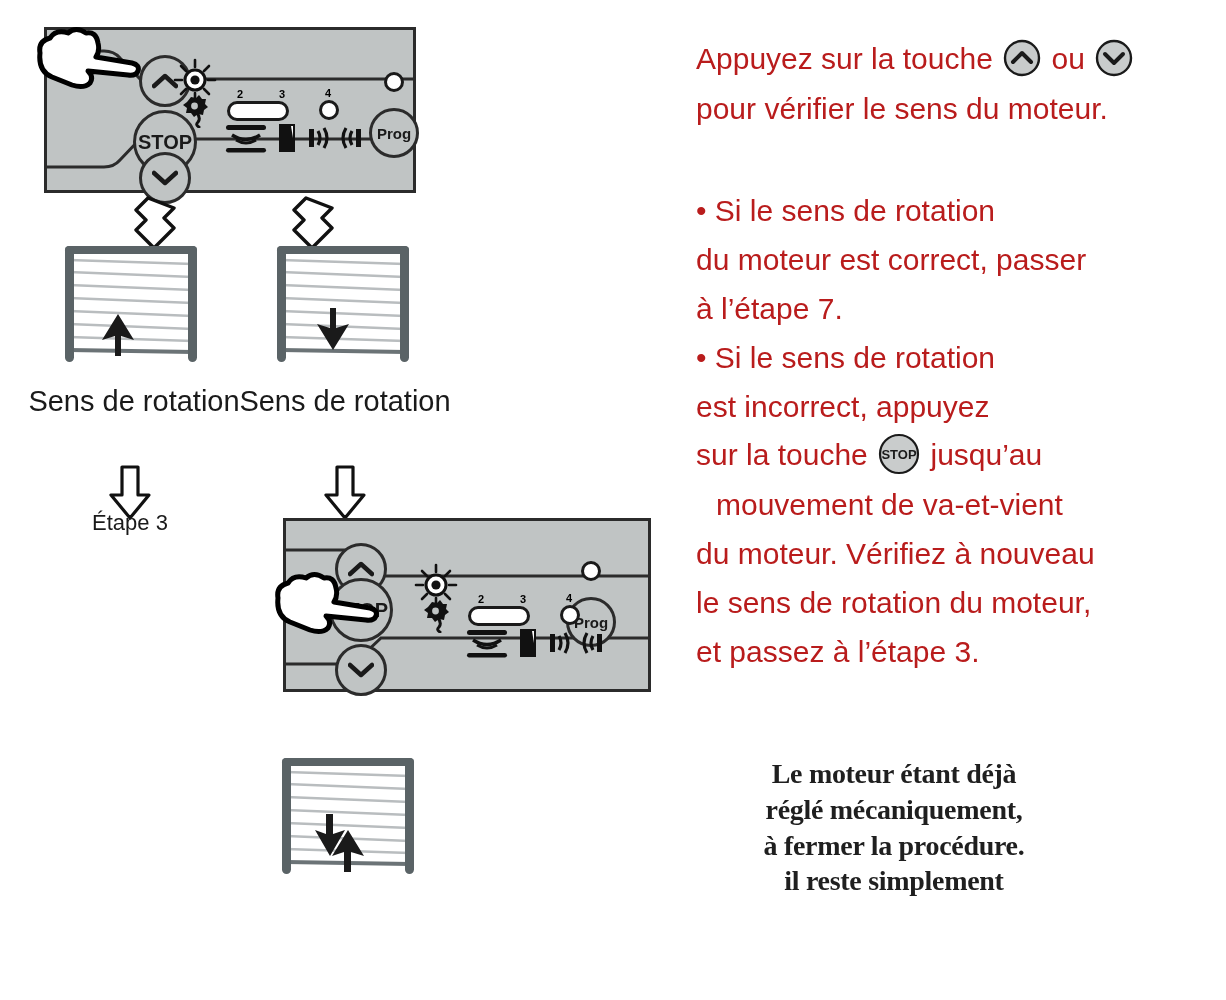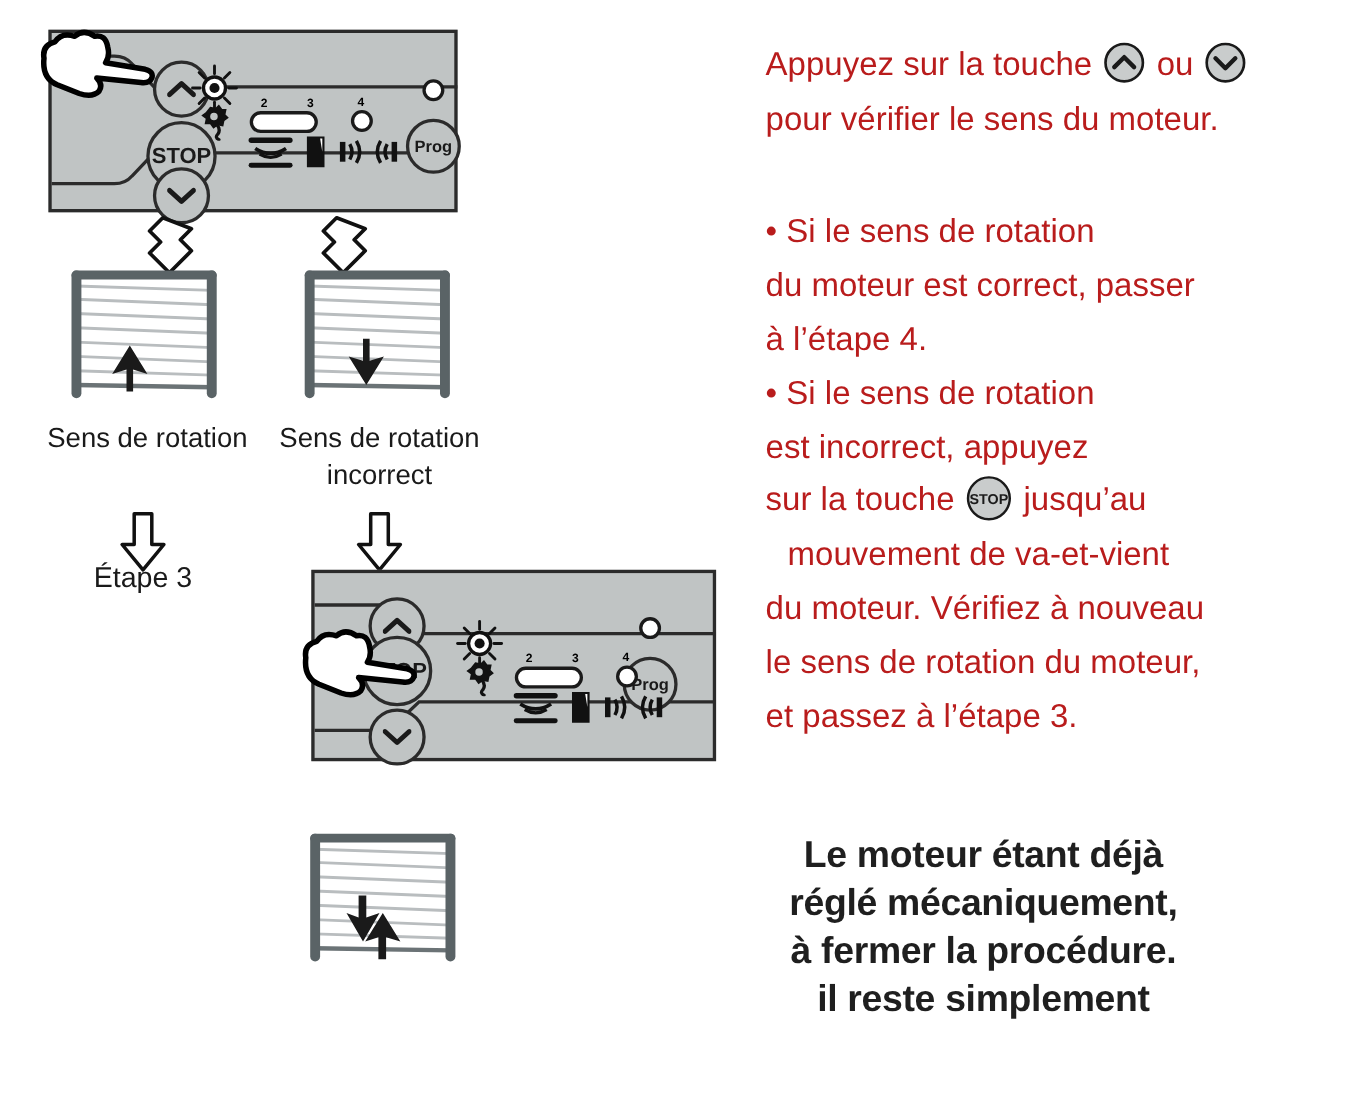--- a/index.html
+++ b/index.html
@@ -65,47 +65,47 @@
     font-family: "Liberation Sans", sans-serif;
   }
 
   
   .shutter { position: absolute; }
 
   
   .caption {
     position: absolute;
     text-align: center;
-    font-size: 25px;
+    font-size: 29px;
     line-height: 1.35;
     color: #1a1a1a;
     font-family: "Liberation Sans", sans-serif;
   }
   .body-text {
     position: absolute;
     font-size: 30px;
     line-height: 1.50;
     color: #b91c1c;
     font-family: "Liberation Sans", sans-serif;
     white-space: nowrap;
   }
   .inline-key {
     display: inline-block;
     vertical-align: -8px;
     margin: 0 2px;
   }
   .bold-block {
     position: absolute;
     text-align: center;
-    font-size: 34px;
+    font-size: 28px;
     font-weight: bold;
     line-height: 1.28;
     color: #1f1f1f;
     letter-spacing: -0.3px;
-    font-family: Liberation Sans, sans-serif;
+    font-family: Liberation Serif, serif;
   }
 </style>
 </head>
 <body>
 
 <div class="panel" style="left:44px; top:27px; width:372px; height:166px;">
 
   <svg class="abs" width="372" height="166" style="left:-3px; top:-3px;" viewBox="0 0 372 166">
     <path d="M 3 24 L 60 24 Q 70 24 76 31 L 96 52 L 372 52" fill="none" stroke="#2b2b2b" stroke-width="3"></path>
     <path d="M 3 140 L 60 140 Q 70 140 76 133 L 96 112 L 372 112" fill="none" stroke="#2b2b2b" stroke-width="3"></path>
@@ -234,31 +234,30 @@
   <rect x="133" y="6" width="9" height="116" rx="4.5" fill="#5a6366"></rect>
 
   <path d="M63 68 L63 88 L50 84 L66 110 L82 84 L69 88 L69 68 Z" fill="#1a1a1a"></path>
 </svg>
 
 <div class="caption" style="left:14px; top:382px; width:240px;">
   <div>Sens de rotation</div>
 </div>
 <div class="caption" style="left:232px; top:382px; width:226px;">
   <div>Sens de rotation</div>
-  <div>incorrect</div>
 </div>
 
 <svg class="abs" style="left:108px; top:465px;" width="44" height="56" viewBox="0 0 44 56">
   <path d="M14 2 L30 2 L30 30 L41 30 L22 53 L3 30 L14 30 Z" fill="#ffffff" stroke="#111" stroke-width="3.2" stroke-linejoin="round"></path>
 </svg>
 <svg class="abs" style="left:323px; top:465px;" width="44" height="56" viewBox="0 0 44 56">
   <path d="M14 2 L30 2 L30 30 L41 30 L22 53 L3 30 L14 30 Z" fill="#ffffff" stroke="#111" stroke-width="3.2" stroke-linejoin="round"></path>
 </svg>
 
-<div class="caption" style="left:40px; top:508px; width:180px; font-size:26px;">
+<div class="caption" style="left:40px; top:508px; width:180px; font-size:22px;">
   <div>Étape 3</div>
 </div>
 
 <div class="panel" style="left:283px; top:518px; width:368px; height:174px;">
 
   <svg class="abs" width="368" height="174" style="left:-3px; top:-3px;" viewBox="0 0 368 174">
     <path d="M 3 32 L 62 32 Q 72 32 78 39 L 98 58 L 368 58" fill="none" stroke="#2b2b2b" stroke-width="3"></path>
     <path d="M 3 146 L 62 146 Q 72 146 78 139 L 98 120 L 368 120" fill="none" stroke="#2b2b2b" stroke-width="3"></path>
   </svg>
 
@@ -372,21 +371,21 @@
   <svg class="inline-key" width="38" height="38" viewBox="0 0 38 38">
     <circle cx="19" cy="19" r="17" fill="#c9cccc" stroke="#1a1a1a" stroke-width="2.4"></circle>
     <path d="M10 15 L19 24 L28 15" fill="none" stroke="#1a1a1a" stroke-width="4" stroke-linecap="round" stroke-linejoin="round"></path>
   </svg>
 </div>
 
 <div class="body-text" style="left:696px; top:86px;text-align:right;">pour vérifier le sens du moteur.</div>
 
 <div class="body-text" style="left:696px; top:188px;">• Si le sens de rotation</div>
 <div class="body-text" style="left:696px; top:237px;">du moteur est correct, passer</div>
-<div class="body-text" style="left:696px; top:286px;">à l’étape 4.</div>
+<div class="body-text" style="left:696px; top:286px;">à l’étape 7.</div>
 
 <div class="body-text" style="left:696px; top:335px;">• Si le sens de rotation</div>
 <div class="body-text" style="left:696px; top:384px;">est incorrect, appuyez</div>
 
 <div class="body-text" style="left:696px; top:432px;">
   <span>sur la touche</span>
   <svg class="inline-key" width="42" height="42" viewBox="0 0 42 42" style="vertical-align:-10px;">
     <circle cx="21" cy="21" r="19" fill="#c9cccc" stroke="#1a1a1a" stroke-width="2.2"></circle>
     <text x="21" y="26" text-anchor="middle" font-family="Liberation Sans, sans-serif" font-size="13" font-weight="bold" fill="#1a1a1a">STOP</text>
   </svg>

